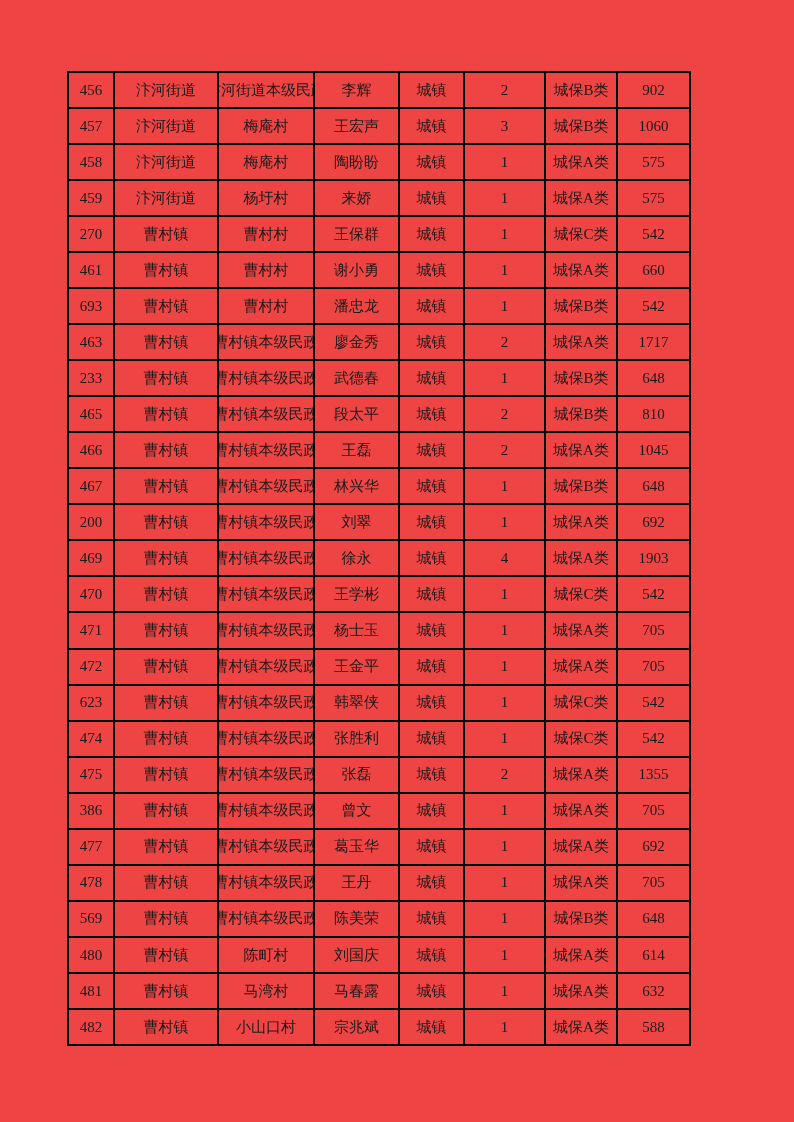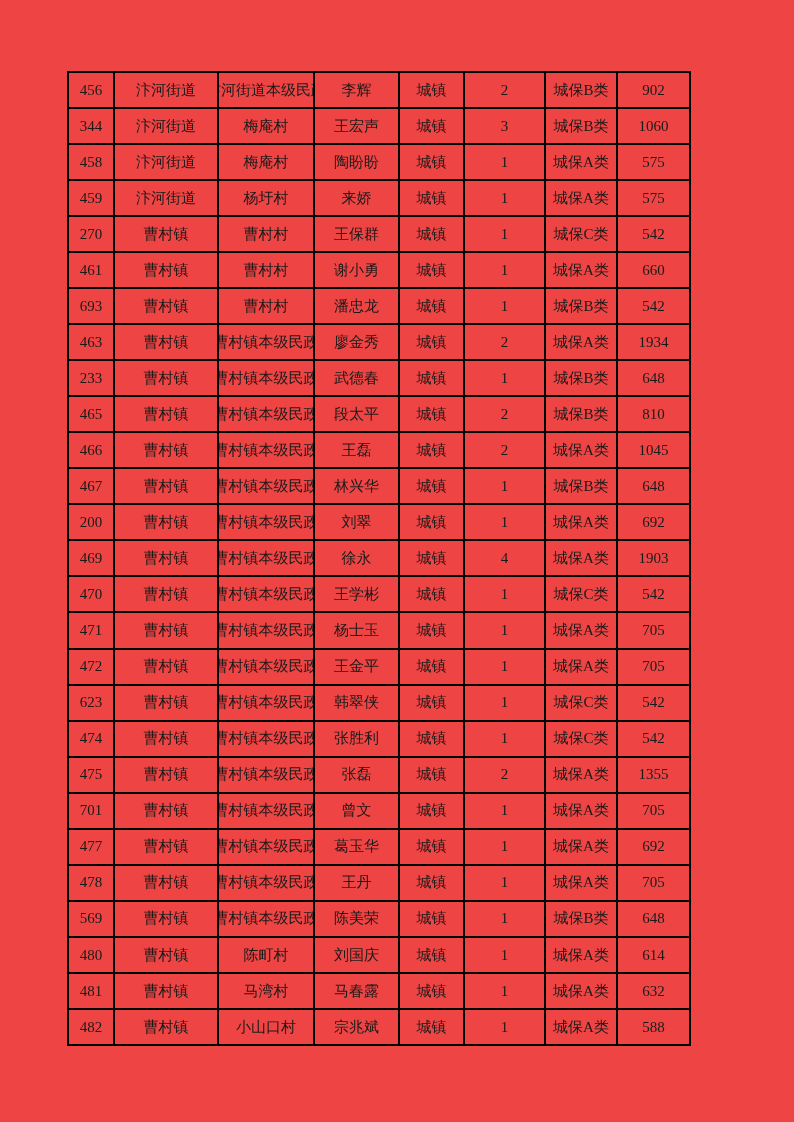--- a/index.html
+++ b/index.html
@@ -104,21 +104,21 @@
           </td>
           <td>
             <div class="cw">
               <span>902</span>
             </div>
           </td>
         </tr>
         <tr>
           <td>
             <div class="cw">
-              <span>344</span>
+              <span>457</span>
             </div>
           </td>
           <td>
             <div class="cw">
               <span>汴河街道</span>
             </div>
           </td>
           <td class="clip">
             <div class="cw">
               <span>梅庵村</span>
@@ -391,21 +391,21 @@
               <span>2</span>
             </div>
           </td>
           <td>
             <div class="cw">
               <span>城保A类</span>
             </div>
           </td>
           <td>
             <div class="cw">
-              <span>1934</span>
+              <span>1717</span>
             </div>
           </td>
         </tr>
         <tr>
           <td>
             <div class="cw">
               <span>233</span>
             </div>
           </td>
           <td>
@@ -902,21 +902,21 @@
           </td>
           <td>
             <div class="cw">
               <span>1355</span>
             </div>
           </td>
         </tr>
         <tr>
           <td>
             <div class="cw">
-              <span>701</span>
+              <span>386</span>
             </div>
           </td>
           <td>
             <div class="cw">
               <span>曹村镇</span>
             </div>
           </td>
           <td class="clip">
             <div class="cw">
               <span>曹村镇本级民政</span>

